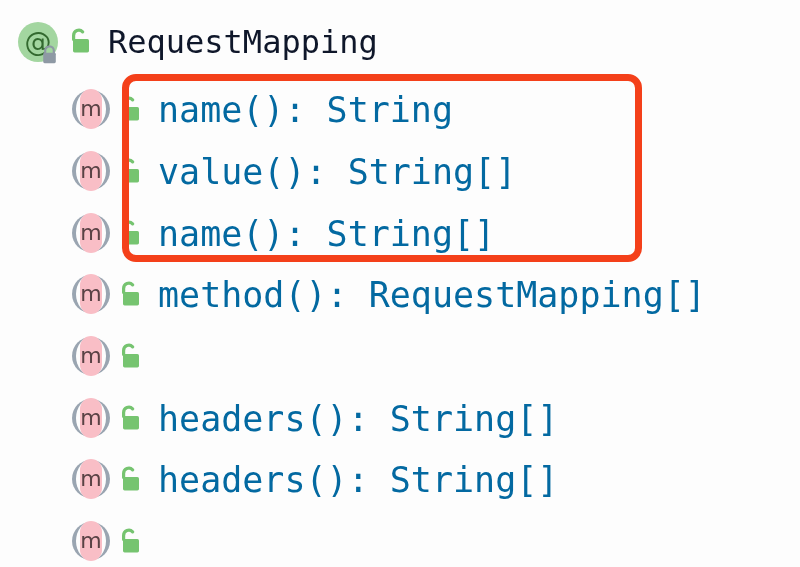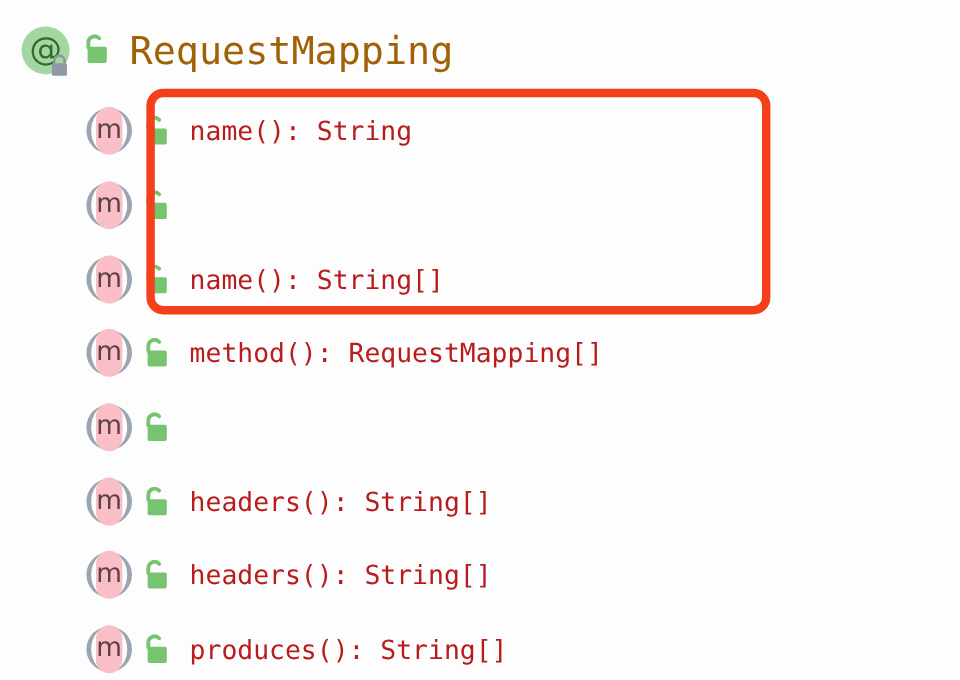--- a/index.html
+++ b/index.html
@@ -115,27 +115,27 @@
   .lock-open {
     width: 26px;
     height: 28px;
     flex: 0 0 26px;
     margin-right: 14px;
   }
 
   
   .label {
     font-family: "DejaVu Sans Mono", "Liberation Mono", monospace;
-    font-size: 22px;
+    font-size: 35px;
     letter-spacing: 0px;
-    color: #b91c1c;
+    color: #0369a1;
   }
   .label-header {
     font-size: 32px;
-    color: #a16207;
+    color: #0f172a;
   }
 
   
   #highlight-box {
     position: absolute;
     left: 122px;
     top: 74px;
     width: 520px;
     height: 188px;
     border: 7px solid #f4401a;
@@ -186,20 +186,21 @@
     <span class="m-icon">
       <span class="m-ring"></span>
       <span class="m-ring-inner"></span>
       <span class="m-pill"></span>
       <span class="m-glyph">m</span>
     </span>
     <svg class="lock-open" viewBox="0 0 26 28">
       <path d="M5.6 11.5 V7.4 a5.2 5.2 0 0 1 9.0 -3.5" fill="none" stroke="#76c470" stroke-width="3.2" stroke-linecap="round"></path>
       <rect x="5.0" y="11.0" width="16.0" height="13.4" rx="1.6" fill="#76c470"></rect>
     </svg>
+    <span class="label">value(): String[]</span>
   </div>
 
   <div class="row row-method" style="top:206px">
     <span class="m-icon">
       <span class="m-ring"></span>
       <span class="m-ring-inner"></span>
       <span class="m-pill"></span>
       <span class="m-glyph">m</span>
     </span>
     <svg class="lock-open" viewBox="0 0 26 28">
@@ -268,18 +269,17 @@
     <span class="m-icon">
       <span class="m-ring"></span>
       <span class="m-ring-inner"></span>
       <span class="m-pill"></span>
       <span class="m-glyph">m</span>
     </span>
     <svg class="lock-open" viewBox="0 0 26 28">
       <path d="M5.6 11.5 V7.4 a5.2 5.2 0 0 1 9.0 -3.5" fill="none" stroke="#76c470" stroke-width="3.2" stroke-linecap="round"></path>
       <rect x="5.0" y="11.0" width="16.0" height="13.4" rx="1.6" fill="#76c470"></rect>
     </svg>
-    <span class="label">produces(): String[]</span>
   </div>
 
   <div id="highlight-box" style="border-color: rgb(244, 64, 26);"></div>
 
 </div>
 
 </body></html>

